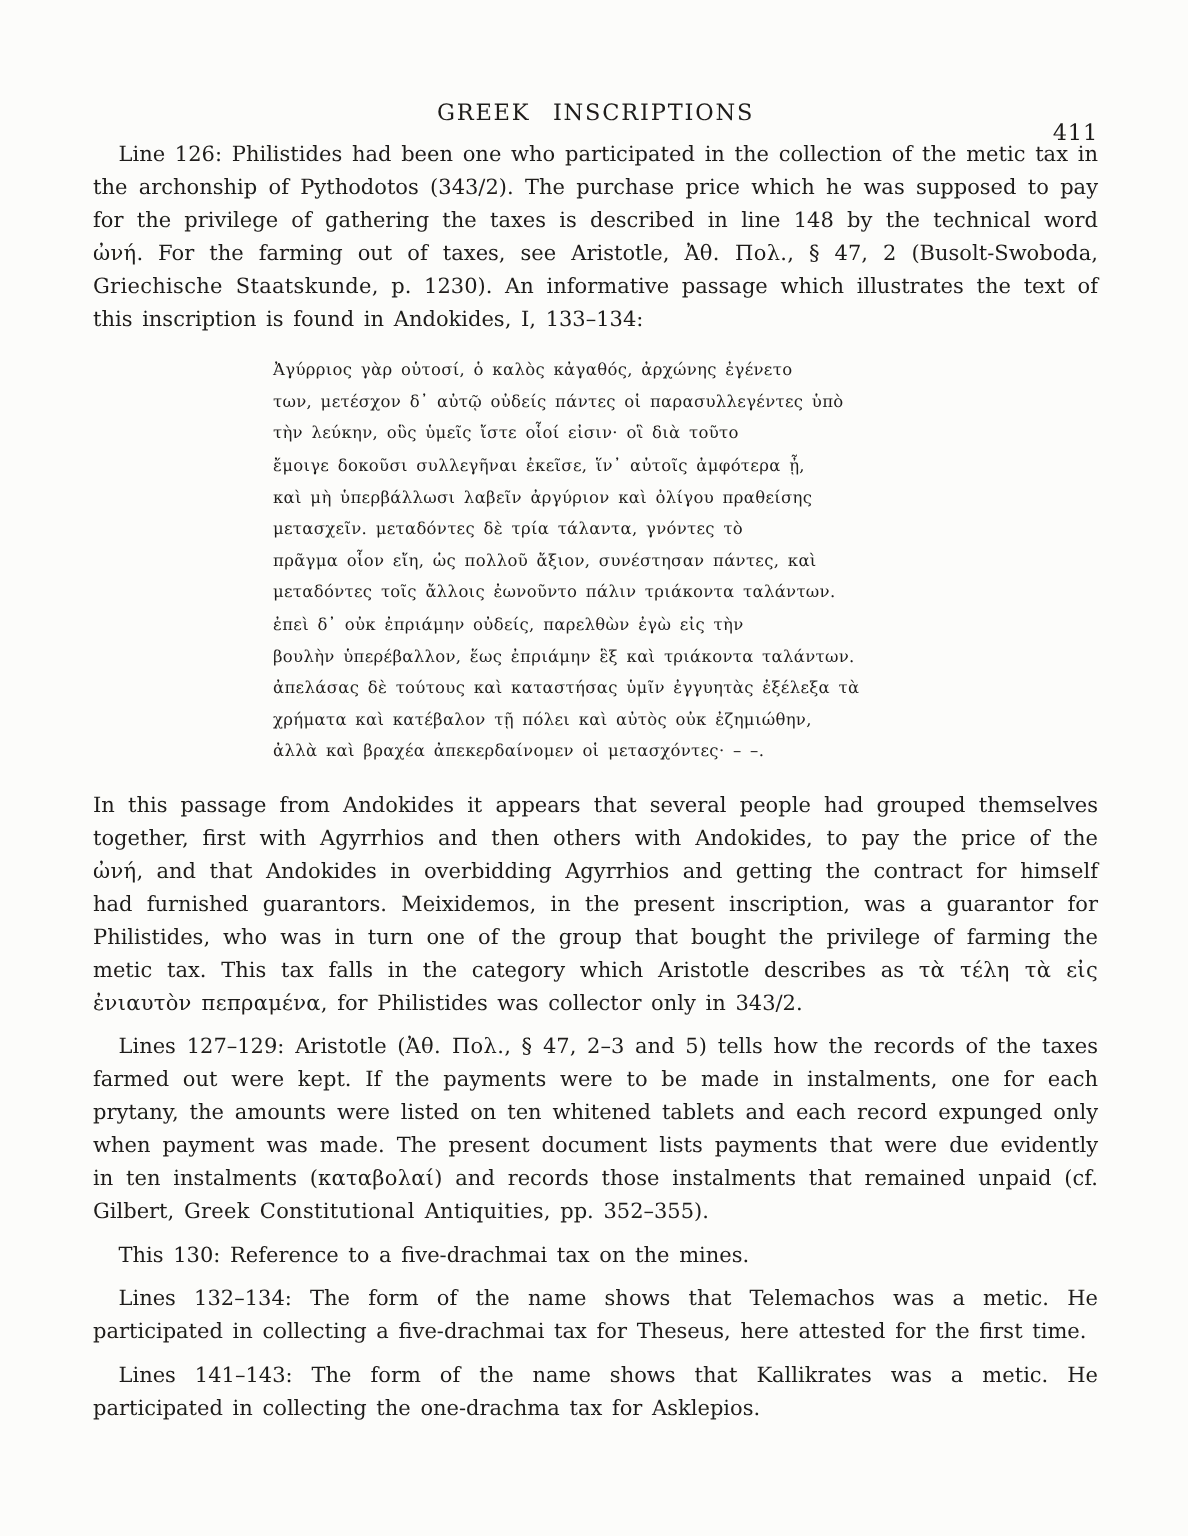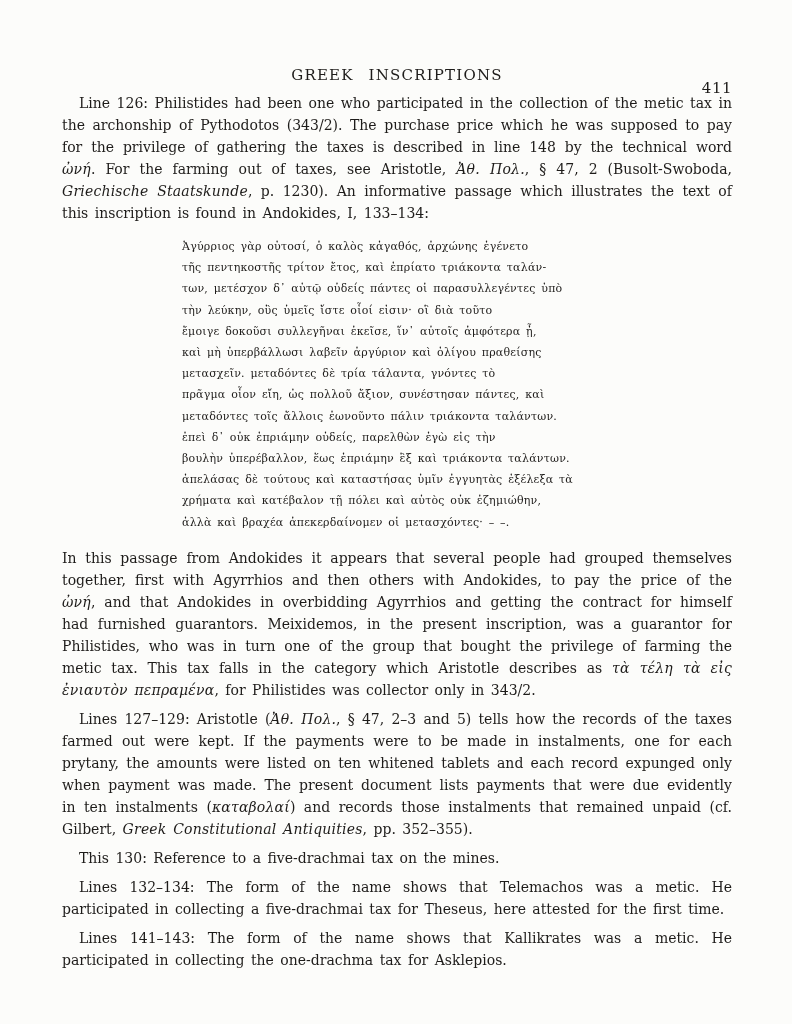--- a/index.html
+++ b/index.html
@@ -46,21 +46,20 @@
     margin: 0;
     padding: 0;
     font-size: 14px;
     line-height: 22px;
     text-align: justify;
     word-spacing: 2px;
   }
   .para.indent { text-indent: 17px; }
   .para + .para { margin-top: 7px; }
   .greek {
-    font-style: italic;
     letter-spacing: 0.2px;
   }
   .greek-quote {
     margin: 12px 0 14px 120px;
     padding: 0;
     font-size: 11px;
     line-height: 21.2px;
     letter-spacing: 0.2px;
     word-spacing: 2px;
   }
@@ -75,21 +74,20 @@
     <span class="running-title">GREEK  INSCRIPTIONS</span>
     <span class="page-number">411</span>
   </header>
 
   <main class="page-body">
 
     <p class="para indent"><span>Line 126:  Philistides had been one who participated in the collection of the metic tax in the archonship of Pythodotos (343/2).  The purchase price which he was supposed to pay for the privilege of gathering the taxes is described in line 148 by the technical word </span><span class="greek">ὠνή</span><span>.  For the farming out of taxes, see Aristotle, </span><span class="greek">Ἀθ. Πολ.</span><span>, § 47, 2 (Busolt-Swoboda, </span><span class="greek">Griechische Staatskunde</span><span>, p. 1230).  An informative passage which illustrates the text of this inscription is found in Andokides, I, 133–134:</span></p>
 
     <blockquote class="greek-quote">
         <div class="quote-line">Ἀγύρριος γὰρ οὑτοσί, ὁ καλὸς κἀγαθός, ἀρχώνης ἐγένετο</div>
-        <div class="quote-line">τῆς πεντηκοστῆς τρίτον ἔτος, καὶ ἐπρίατο τριάκοντα ταλάν-</div>
         <div class="quote-line">των, μετέσχον δ᾽ αὐτῷ οὐδείς πάντες οἱ παρασυλλεγέντες ὑπὸ</div>
         <div class="quote-line">τὴν λεύκην, οὓς ὑμεῖς ἴστε οἷοί εἰσιν· οἳ διὰ τοῦτο</div>
         <div class="quote-line">ἔμοιγε δοκοῦσι συλλεγῆναι ἐκεῖσε, ἵν᾽ αὐτοῖς ἀμφότερα ᾖ,</div>
         <div class="quote-line">καὶ μὴ ὑπερβάλλωσι λαβεῖν ἀργύριον καὶ ὀλίγου πραθείσης</div>
         <div class="quote-line">μετασχεῖν.  μεταδόντες δὲ τρία τάλαντα, γνόντες τὸ</div>
         <div class="quote-line">πρᾶγμα οἷον εἴη, ὡς πολλοῦ ἄξιον, συνέστησαν πάντες, καὶ</div>
         <div class="quote-line">μεταδόντες τοῖς ἄλλοις ἐωνοῦντο πάλιν τριάκοντα ταλάντων.</div>
         <div class="quote-line">ἐπεὶ δ᾽ οὐκ ἐπριάμην οὐδείς, παρελθὼν ἐγὼ εἰς τὴν</div>
         <div class="quote-line">βουλὴν ὑπερέβαλλον, ἕως ἐπριάμην ἓξ καὶ τριάκοντα ταλάντων.</div>
         <div class="quote-line">ἀπελάσας δὲ τούτους καὶ καταστήσας ὑμῖν ἐγγυητὰς ἐξέλεξα τὰ</div>

